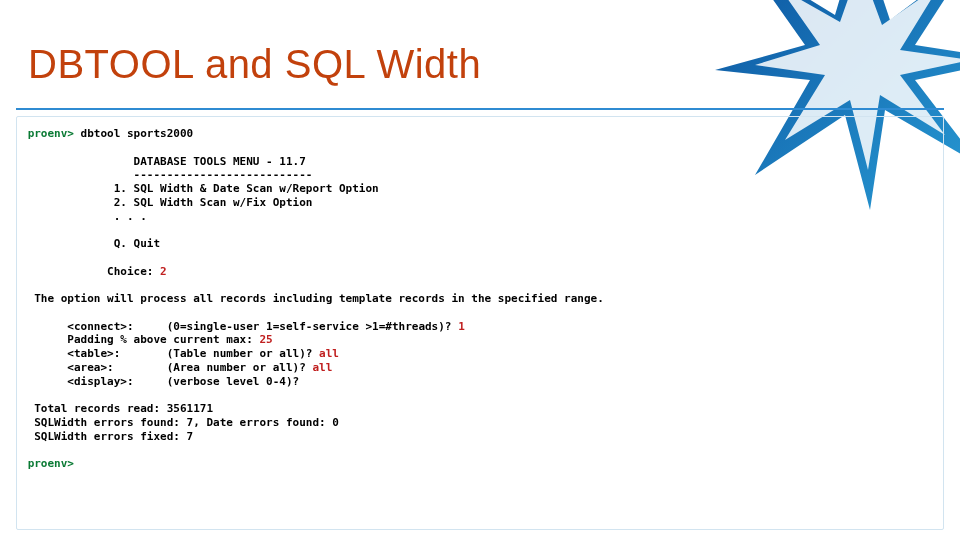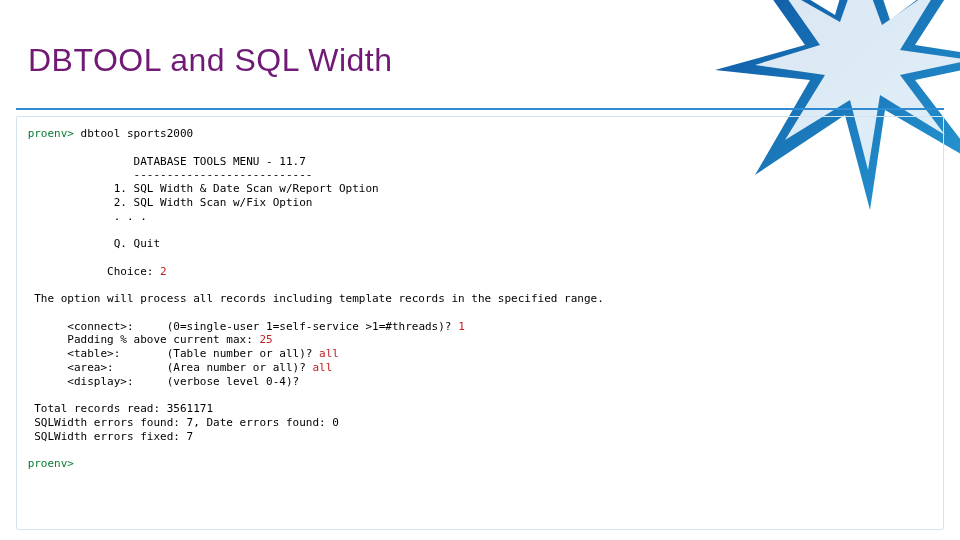--- a/index.html
+++ b/index.html
@@ -18,23 +18,23 @@
     top: -90px;
     right: -60px;
     width: 320px;
     height: 320px;
     pointer-events: none;
   }
   .title {
     position: absolute;
     left: 28px;
     top: 42px;
-    font-size: 32px;
+    font-size: 40px;
     font-weight: 400;
-    color: #701a75;
+    color: #c2410c;
     letter-spacing: 0.5px;
   }
   .rule {
     position: absolute;
     left: 16px;
     right: 16px;
     top: 108px;
     height: 0;
     border-top: 2px solid #2f8bd2;
   }
@@ -44,21 +44,21 @@
     right: 16px;
     top: 116px;
     bottom: 10px;
     border: 1px solid #d2e4f0;
     border-radius: 2px;
     padding: 10px 4px 10px 4px;
     font-family: "Lucida Console", Consolas, monospace;
     font-size: 11px;
     line-height: 1.25;
     color: #000000;
-    font-weight: normal;
+    font-weight: bold;
     overflow: hidden;
   }
   .terminal pre {
     margin: 0;
     white-space: pre;
   }
   .prompt { color: #0a7a34; }
   .cmd    { color: #000000; }
   .red    { color: #c02020; }
 </style>

